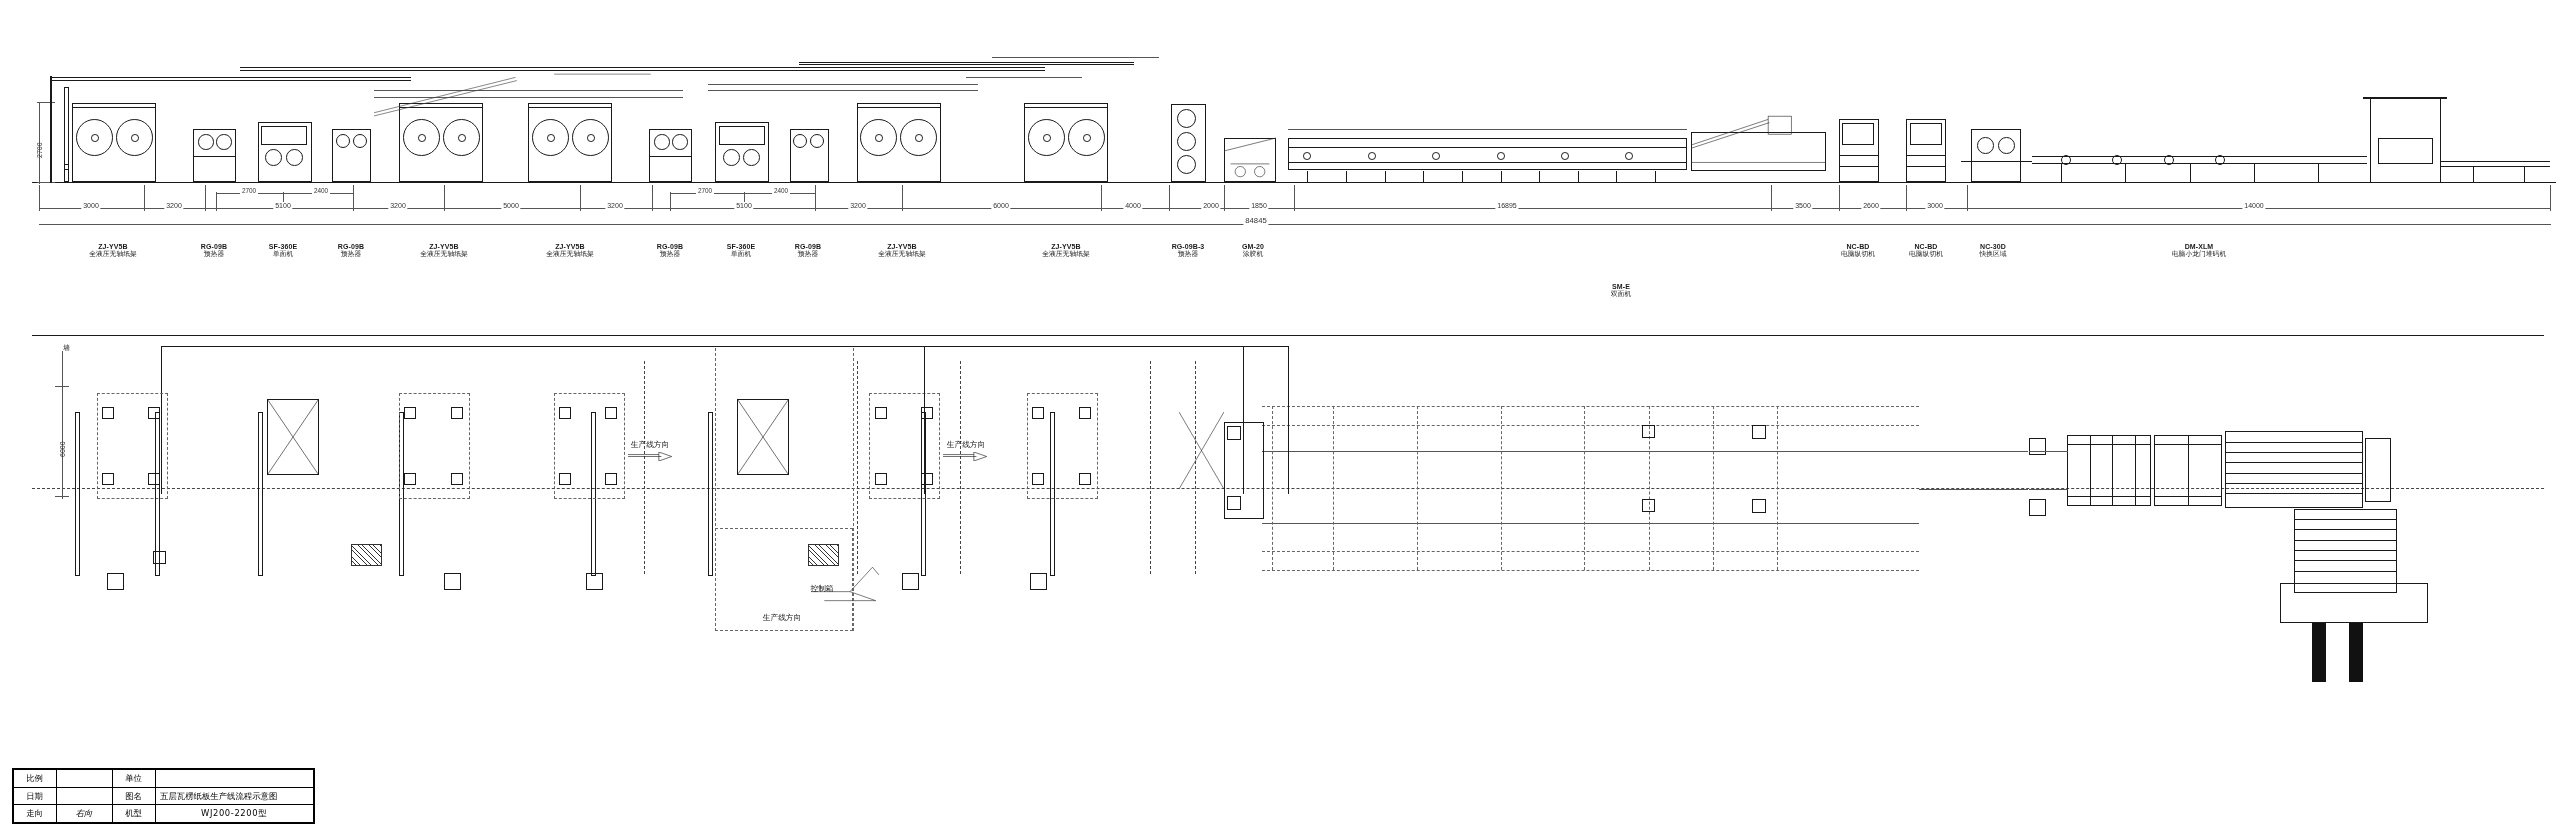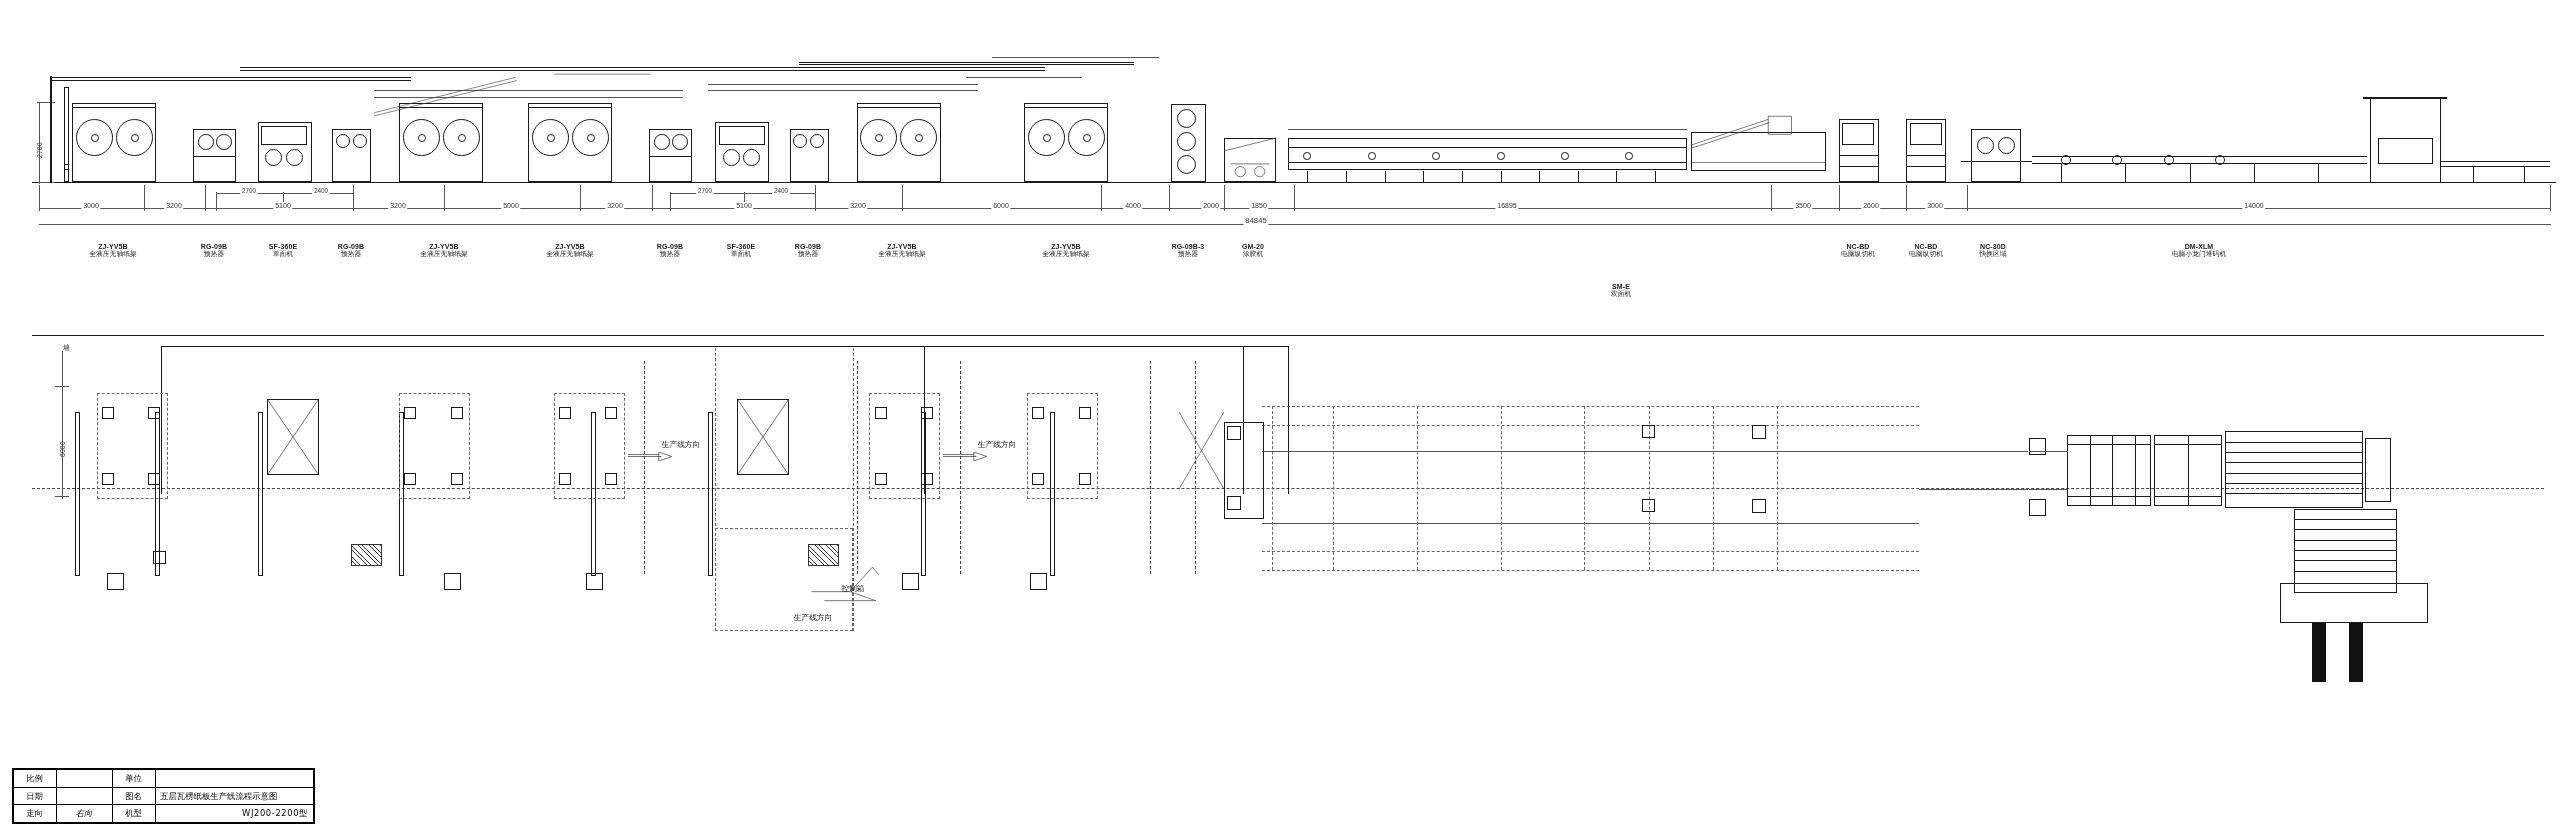--- a/index.html
+++ b/index.html
@@ -28,34 +28,34 @@
        transform:translateX(-50%);}
   .lbl .code{font-size:7px;font-weight:700;letter-spacing:0.1px;display:block;}
   .lbl .cn{font-size:6.8px;display:block;font-family:"DejaVu Sans",sans-serif;}
   .dim{position:absolute;font-size:7px;color:#333;white-space:nowrap;
        transform:translateX(-50%);background:#fff;padding:0 1.9px;}
   .dim.small{font-size:6.4px;}
   .dimv{position:absolute;font-size:7px;color:#333;white-space:nowrap;
        transform-origin:0 0;transform:rotate(-90deg);}
   .cnote{position:absolute;font-size:7.7px;white-space:nowrap;
        font-family:"DejaVu Sans",sans-serif;color:#111;}
-  .cnote.c{transform:translateX(-50%);margin-left:31px;}
+  .cnote.c{transform:translateX(-50%);}
 
   
   #titleblock{position:absolute;left:11.6px;top:768px;border:1.3px solid #000;
      border-collapse:collapse;background:#fff;}
   #titleblock table{border-collapse:collapse;}
   #titleblock td{border:0.6px solid #000;height:16.7px;
      font-family:"DejaVu Sans",sans-serif;font-size:8.4px;
      padding:0 4.5px;white-space:nowrap;color:#000;}
   td.k{width:33px;text-align:center;}
   td.v1{width:46px;text-align:center;font-style:italic;}
   td.k2{width:33px;text-align:center;}
   td.v2{width:148px;text-align:left;}
-  td.model{font-size:11px;letter-spacing:0.6px;text-align:right;}
+  td.model{font-size:11px;letter-spacing:0.6px;text-align:center;}
   td.ctr{text-align:center;}
 </style>
 </head>
 <body>
 
 <div id="sheet">
 
   <div id="elevation">
 
     <div class="ln h" style="left:32px;top:182px;width:2524px;height:0.6px;"></div>

